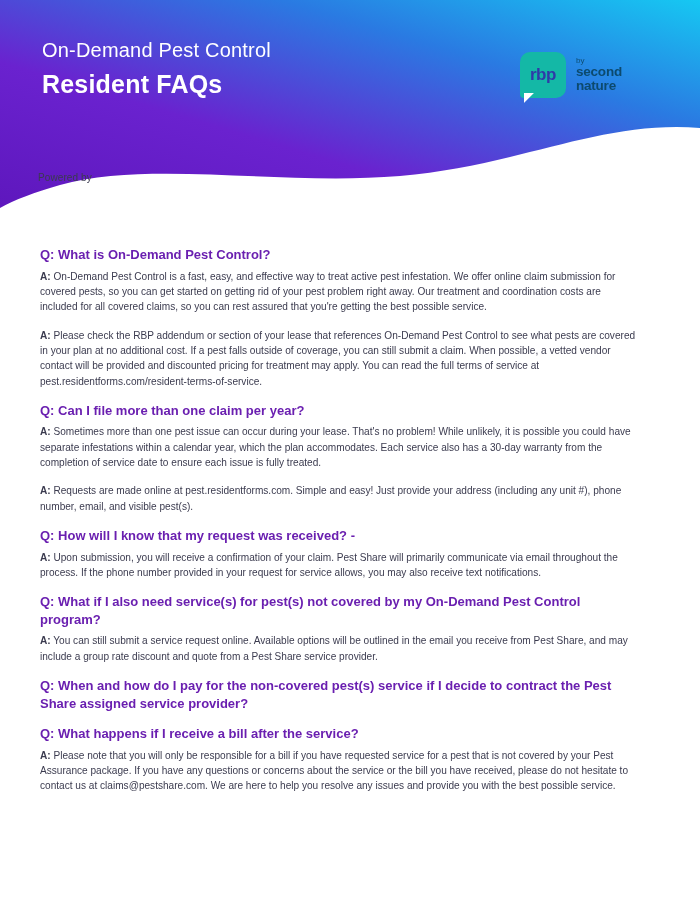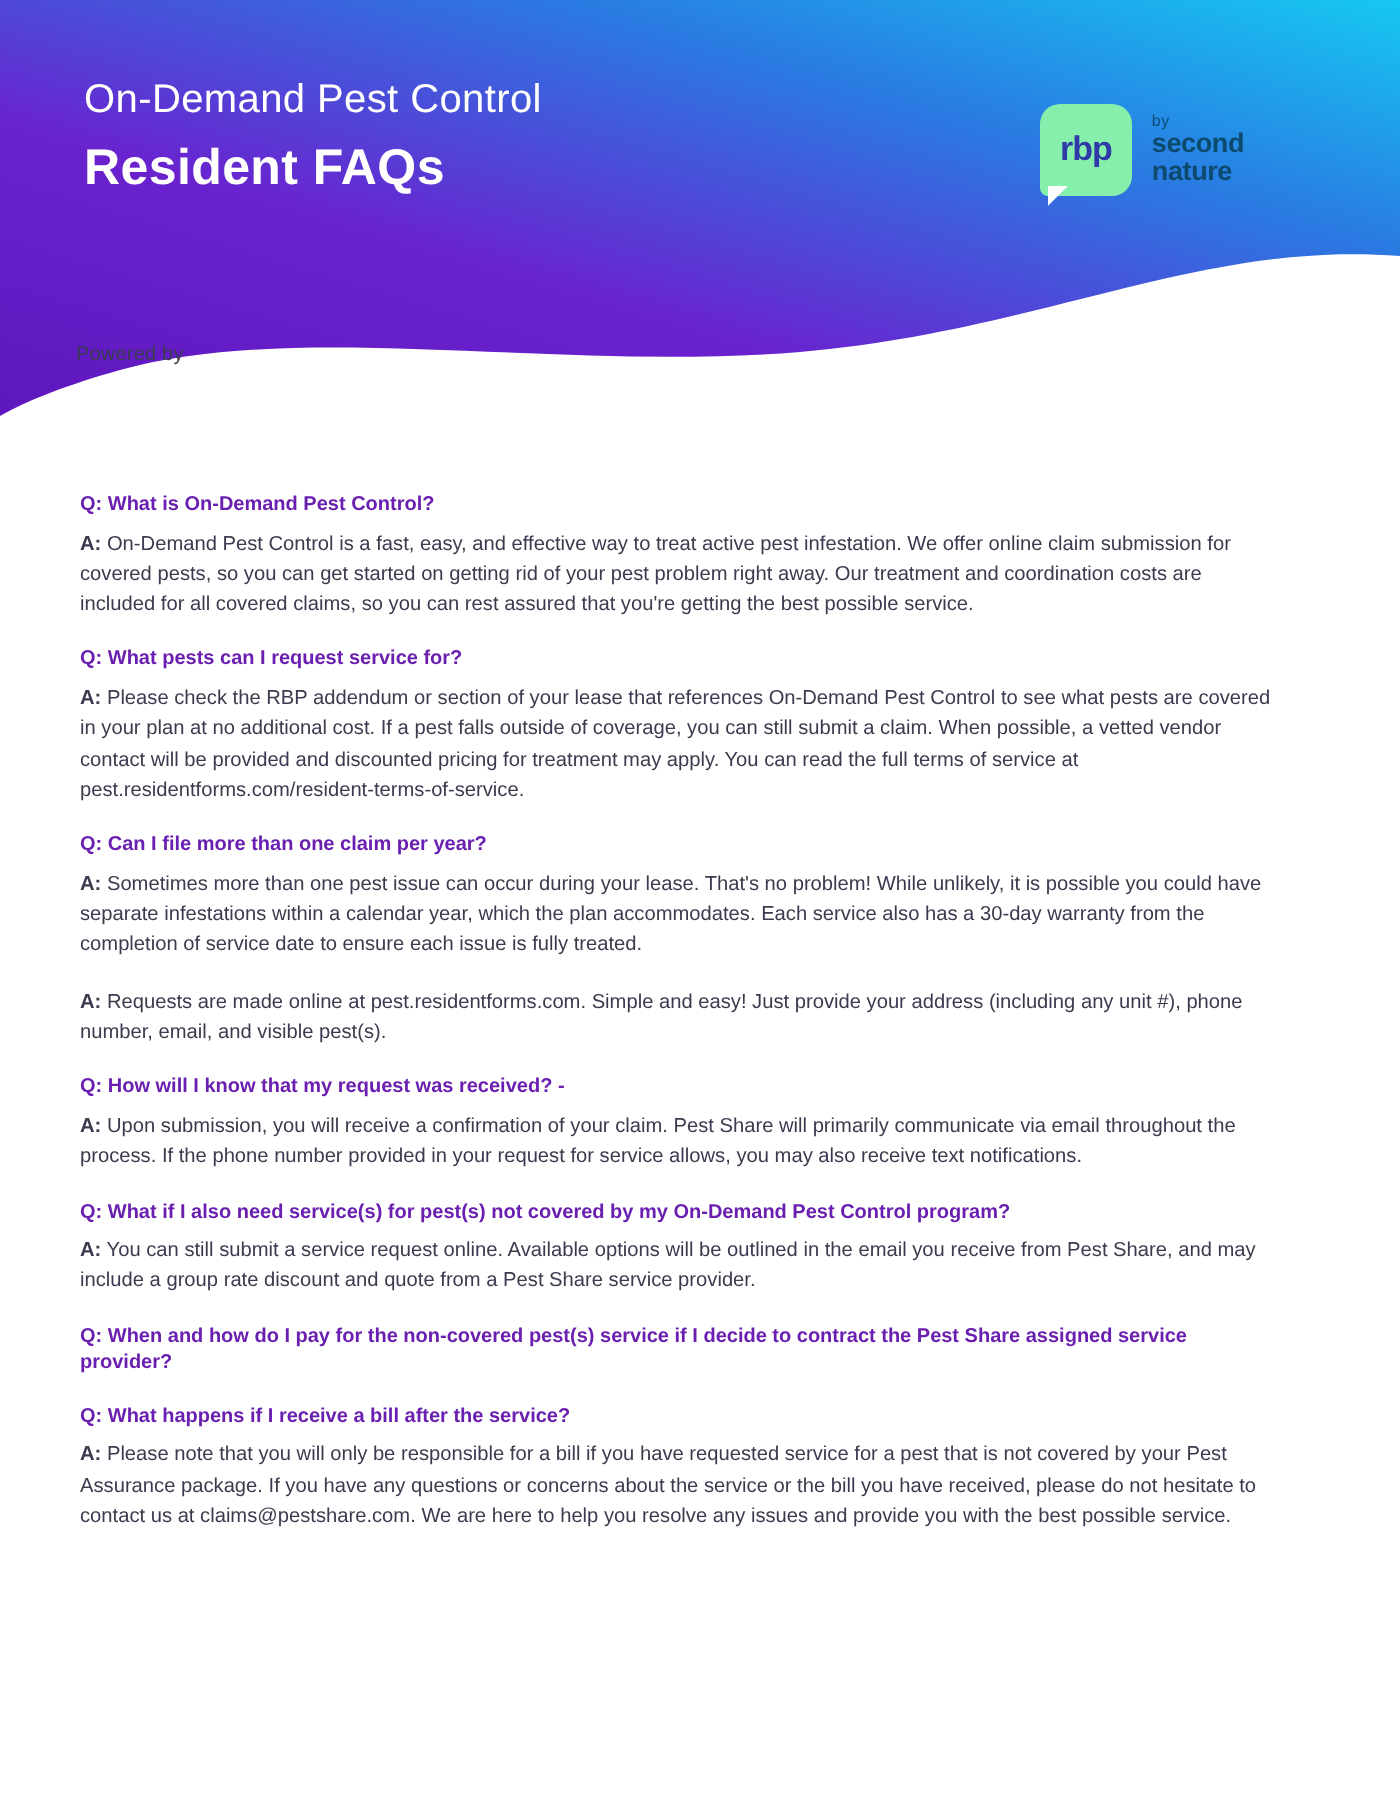--- a/index.html
+++ b/index.html
@@ -63,21 +63,21 @@
     position: absolute;
     right: 78px;
     top: 52px;
     display: flex;
     align-items: center;
     gap: 10px;
   }
   .rbp-tile {
     width: 46px;
     height: 46px;
-    background: #86efac;
+    background: #14b8a6;
     border-radius: 10px 10px 10px 4px;
     position: relative;
     display: flex;
     align-items: center;
     justify-content: center;
   }
   .rbp-tile:after {
     content: "";
     position: absolute;
     bottom: -5px;
@@ -152,21 +152,21 @@
     position: absolute;
     left: 40px;
     top: 246px;
     width: 598px;
   }
   .faq-item {
     margin-bottom: 13px;
   }
   .faq-q {
     color: #6a1fb0;
-    font-size: 10px;
+    font-size: 13px;
     font-weight: bold;
     line-height: 1.35;
     margin-bottom: 5px;
   }
   .faq-a {
     color: #3b3b4f;
     font-size: 10.1px;
     line-height: 1.52;
   }
   .faq-a b {
@@ -230,21 +230,20 @@
 </div>
 
 <div class="faq-wrap">
 
   <div class="faq-item">
     <div class="faq-q">Q: What is On-Demand Pest Control?</div>
     <div class="faq-a"><b>A:</b><span> On-Demand Pest Control is a fast, easy, and effective way to treat active pest infestation. We offer online claim submission for covered pests, so you can get started on getting rid of your pest problem right away. Our treatment and coordination costs are included for all covered claims, so you can rest assured that you're getting the best possible service.</span></div>
   </div>
 
   <div class="faq-item">
-    <div class="faq-q">Q: What pests can I request service for?</div>
     <div class="faq-a"><b>A:</b><span> Please check the RBP addendum or section of your lease that references On-Demand Pest Control to see what pests are covered in your plan at no additional cost. If a pest falls outside of coverage, you can still submit a claim. When possible, a vetted vendor contact will be provided and discounted pricing for treatment may apply. You can read the full terms of service at pest.residentforms.com/resident-terms-of-service.</span></div>
   </div>
 
   <div class="faq-item">
     <div class="faq-q">Q: Can I file more than one claim per year?</div>
     <div class="faq-a"><b>A:</b><span> Sometimes more than one pest issue can occur during your lease. That's no problem! While unlikely, it is possible you could have separate infestations within a calendar year, which the plan accommodates. Each service also has a 30-day warranty from the completion of service date to ensure each issue is fully treated.</span></div>
   </div>
 
   <div class="faq-item">
     <div class="faq-a"><b>A:</b><span> Requests are made online at pest.residentforms.com. Simple and easy! Just provide your address (including any unit #), phone number, email, and visible pest(s).</span></div>

